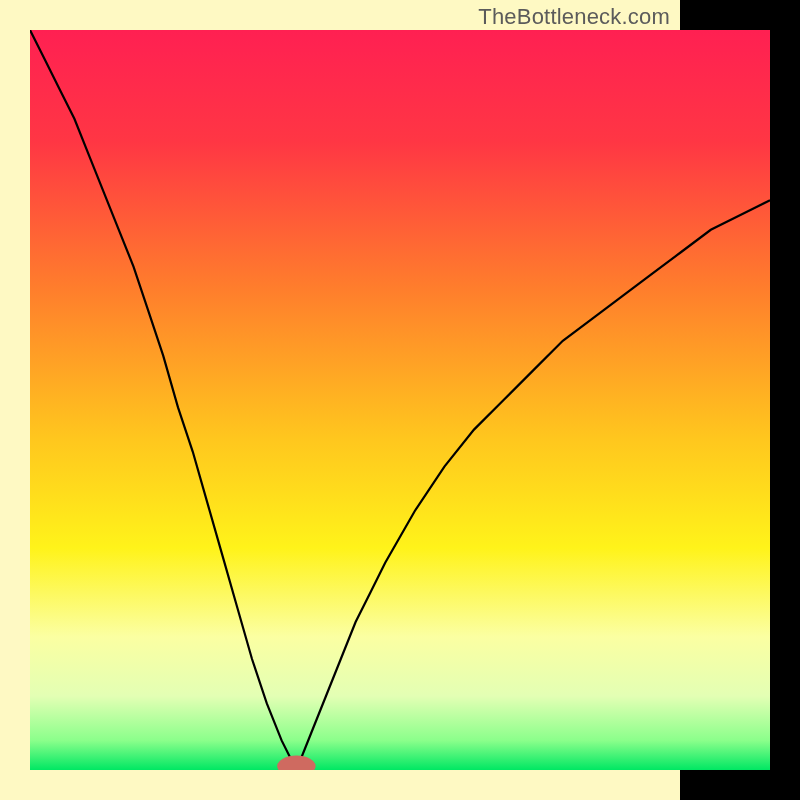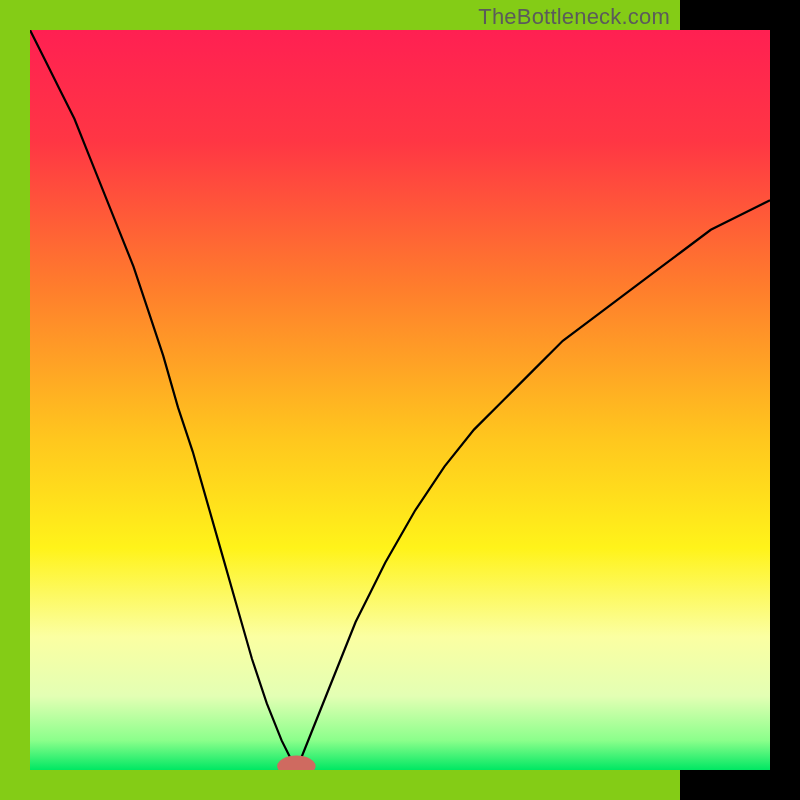--- a/index.html
+++ b/index.html
@@ -8,21 +8,21 @@
     width: 800px;
     height: 800px;
     overflow: hidden;
     background: #000;
     font-family: Arial, Helvetica, sans-serif;
   }
   .frame {
     position: absolute;
     top: 0; left: 0;
     width: 680px; height: 800px;
-    background: #84cc16;
+    background: #fef9c3;
   }
   .plot {
     position: absolute;
     top: 30px;
     left: 30px;
     width: 740px;
     height: 740px;
   }
   .watermark {
     position: absolute;

